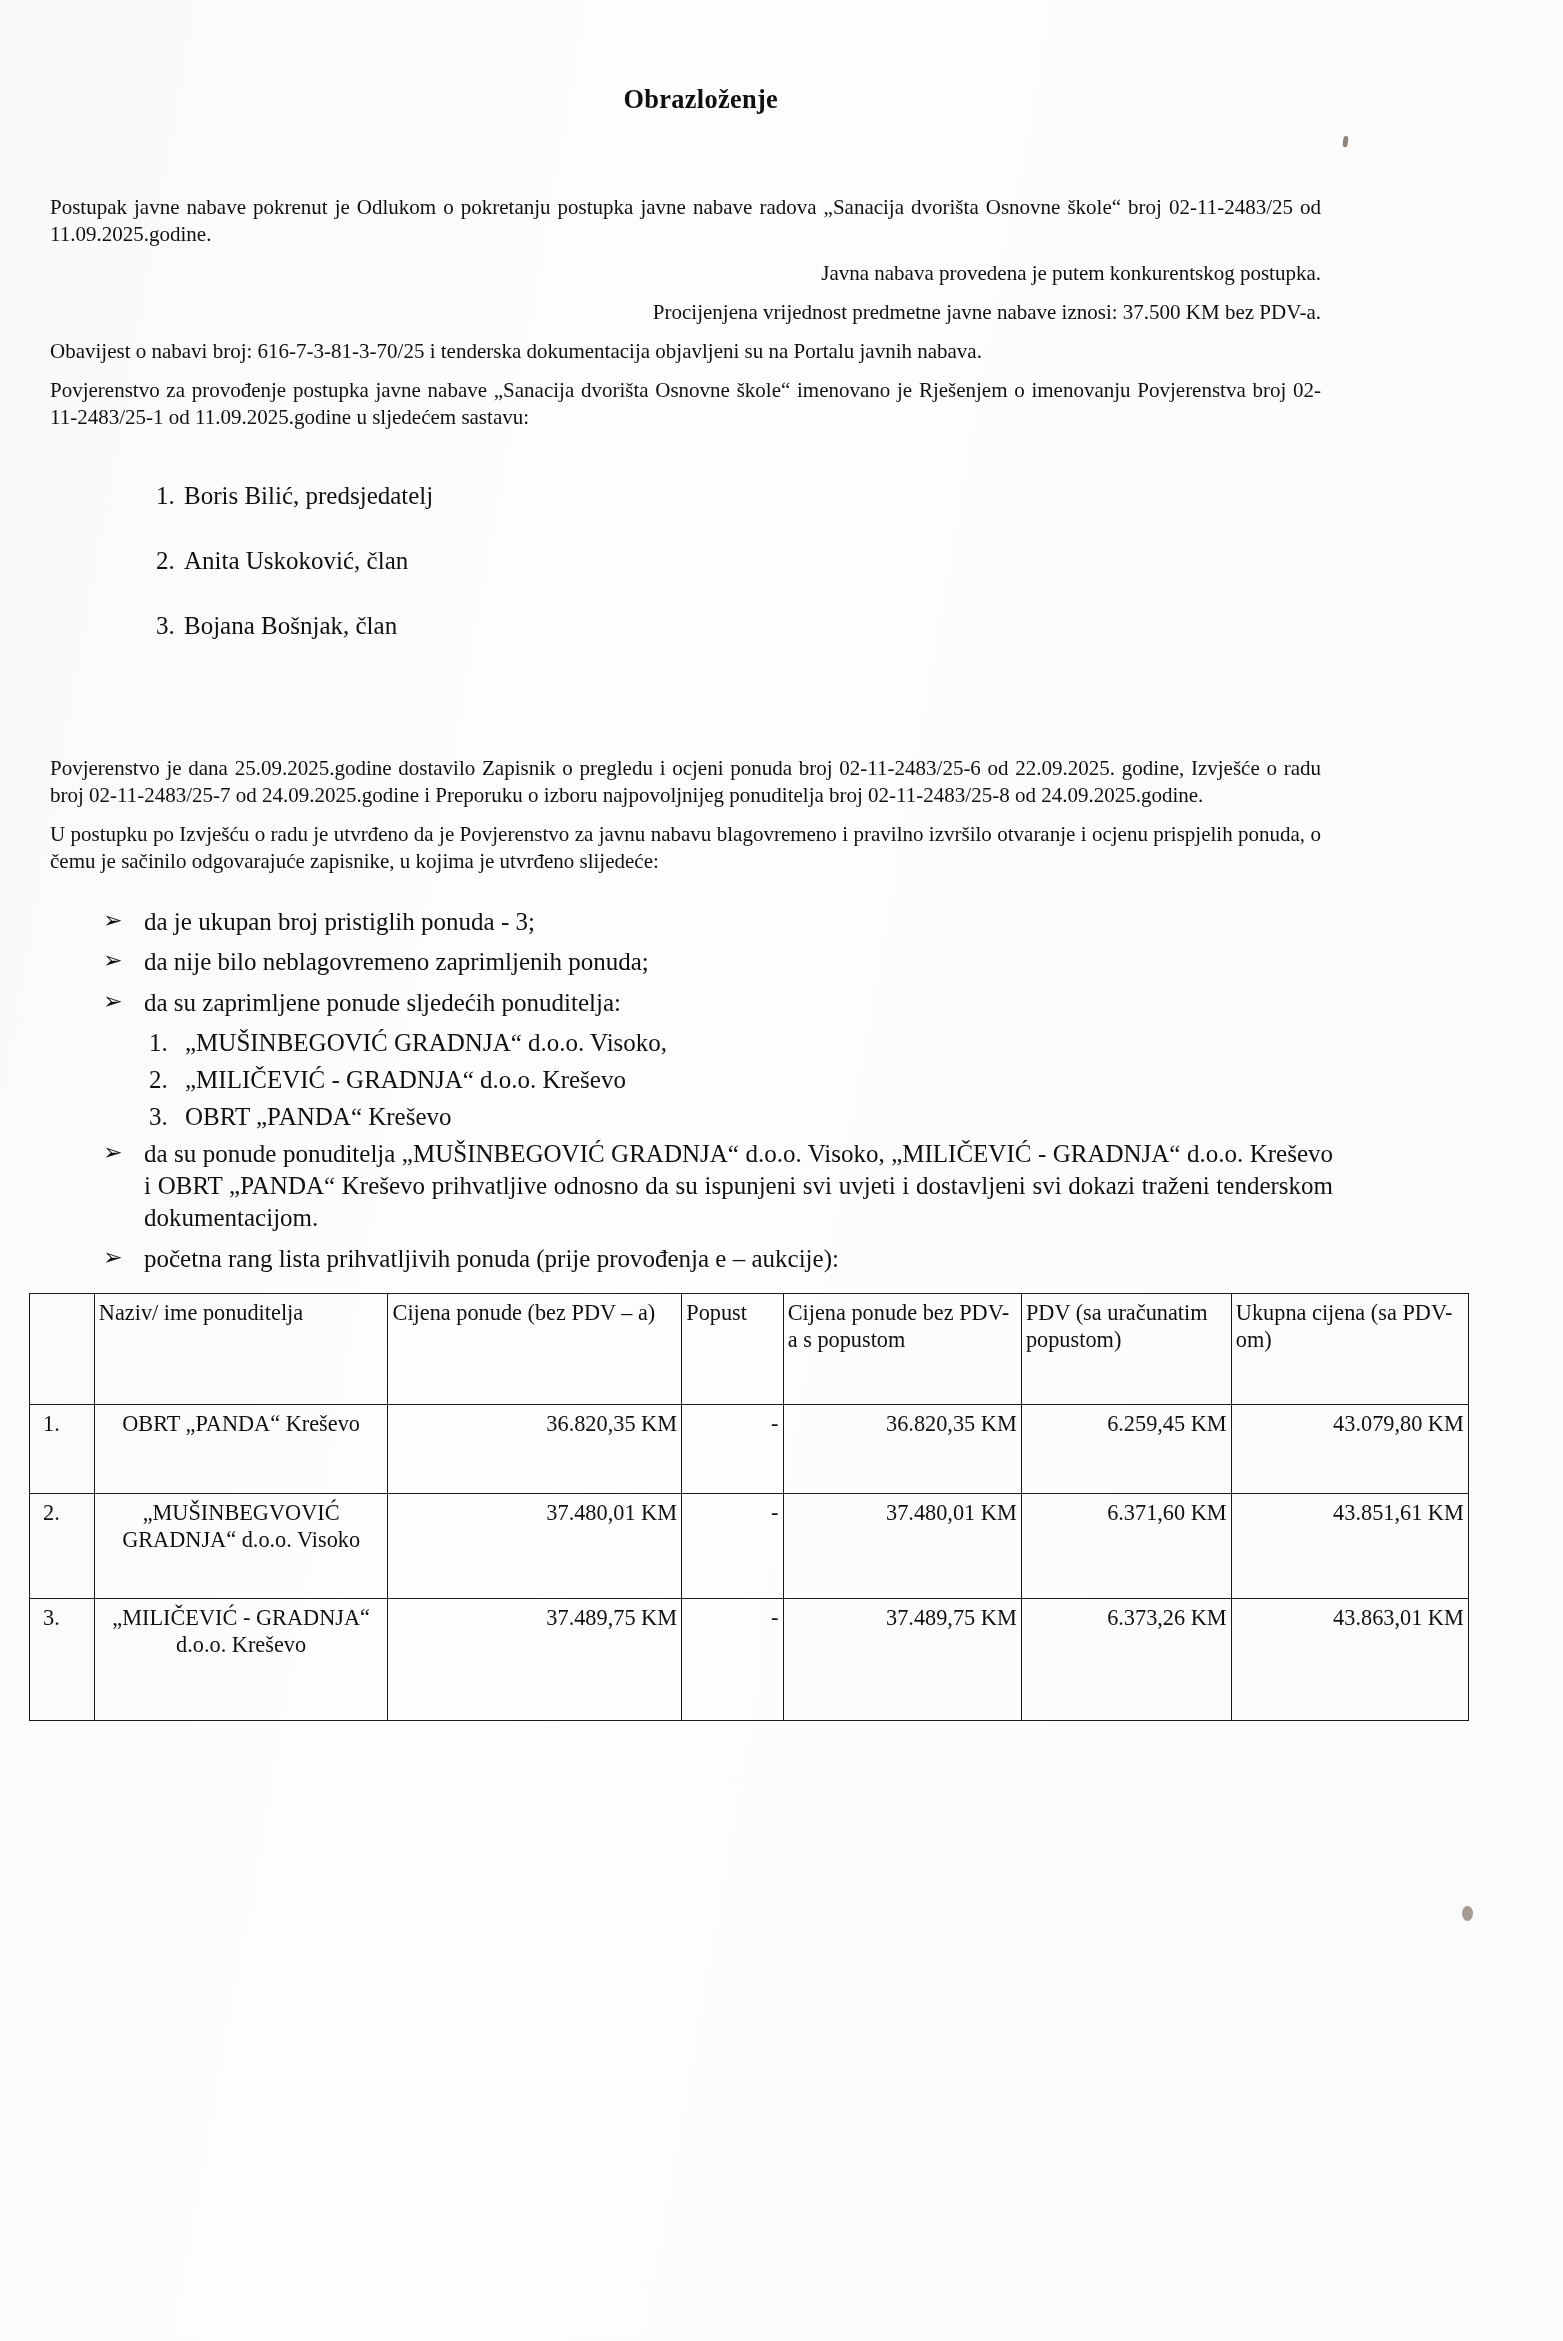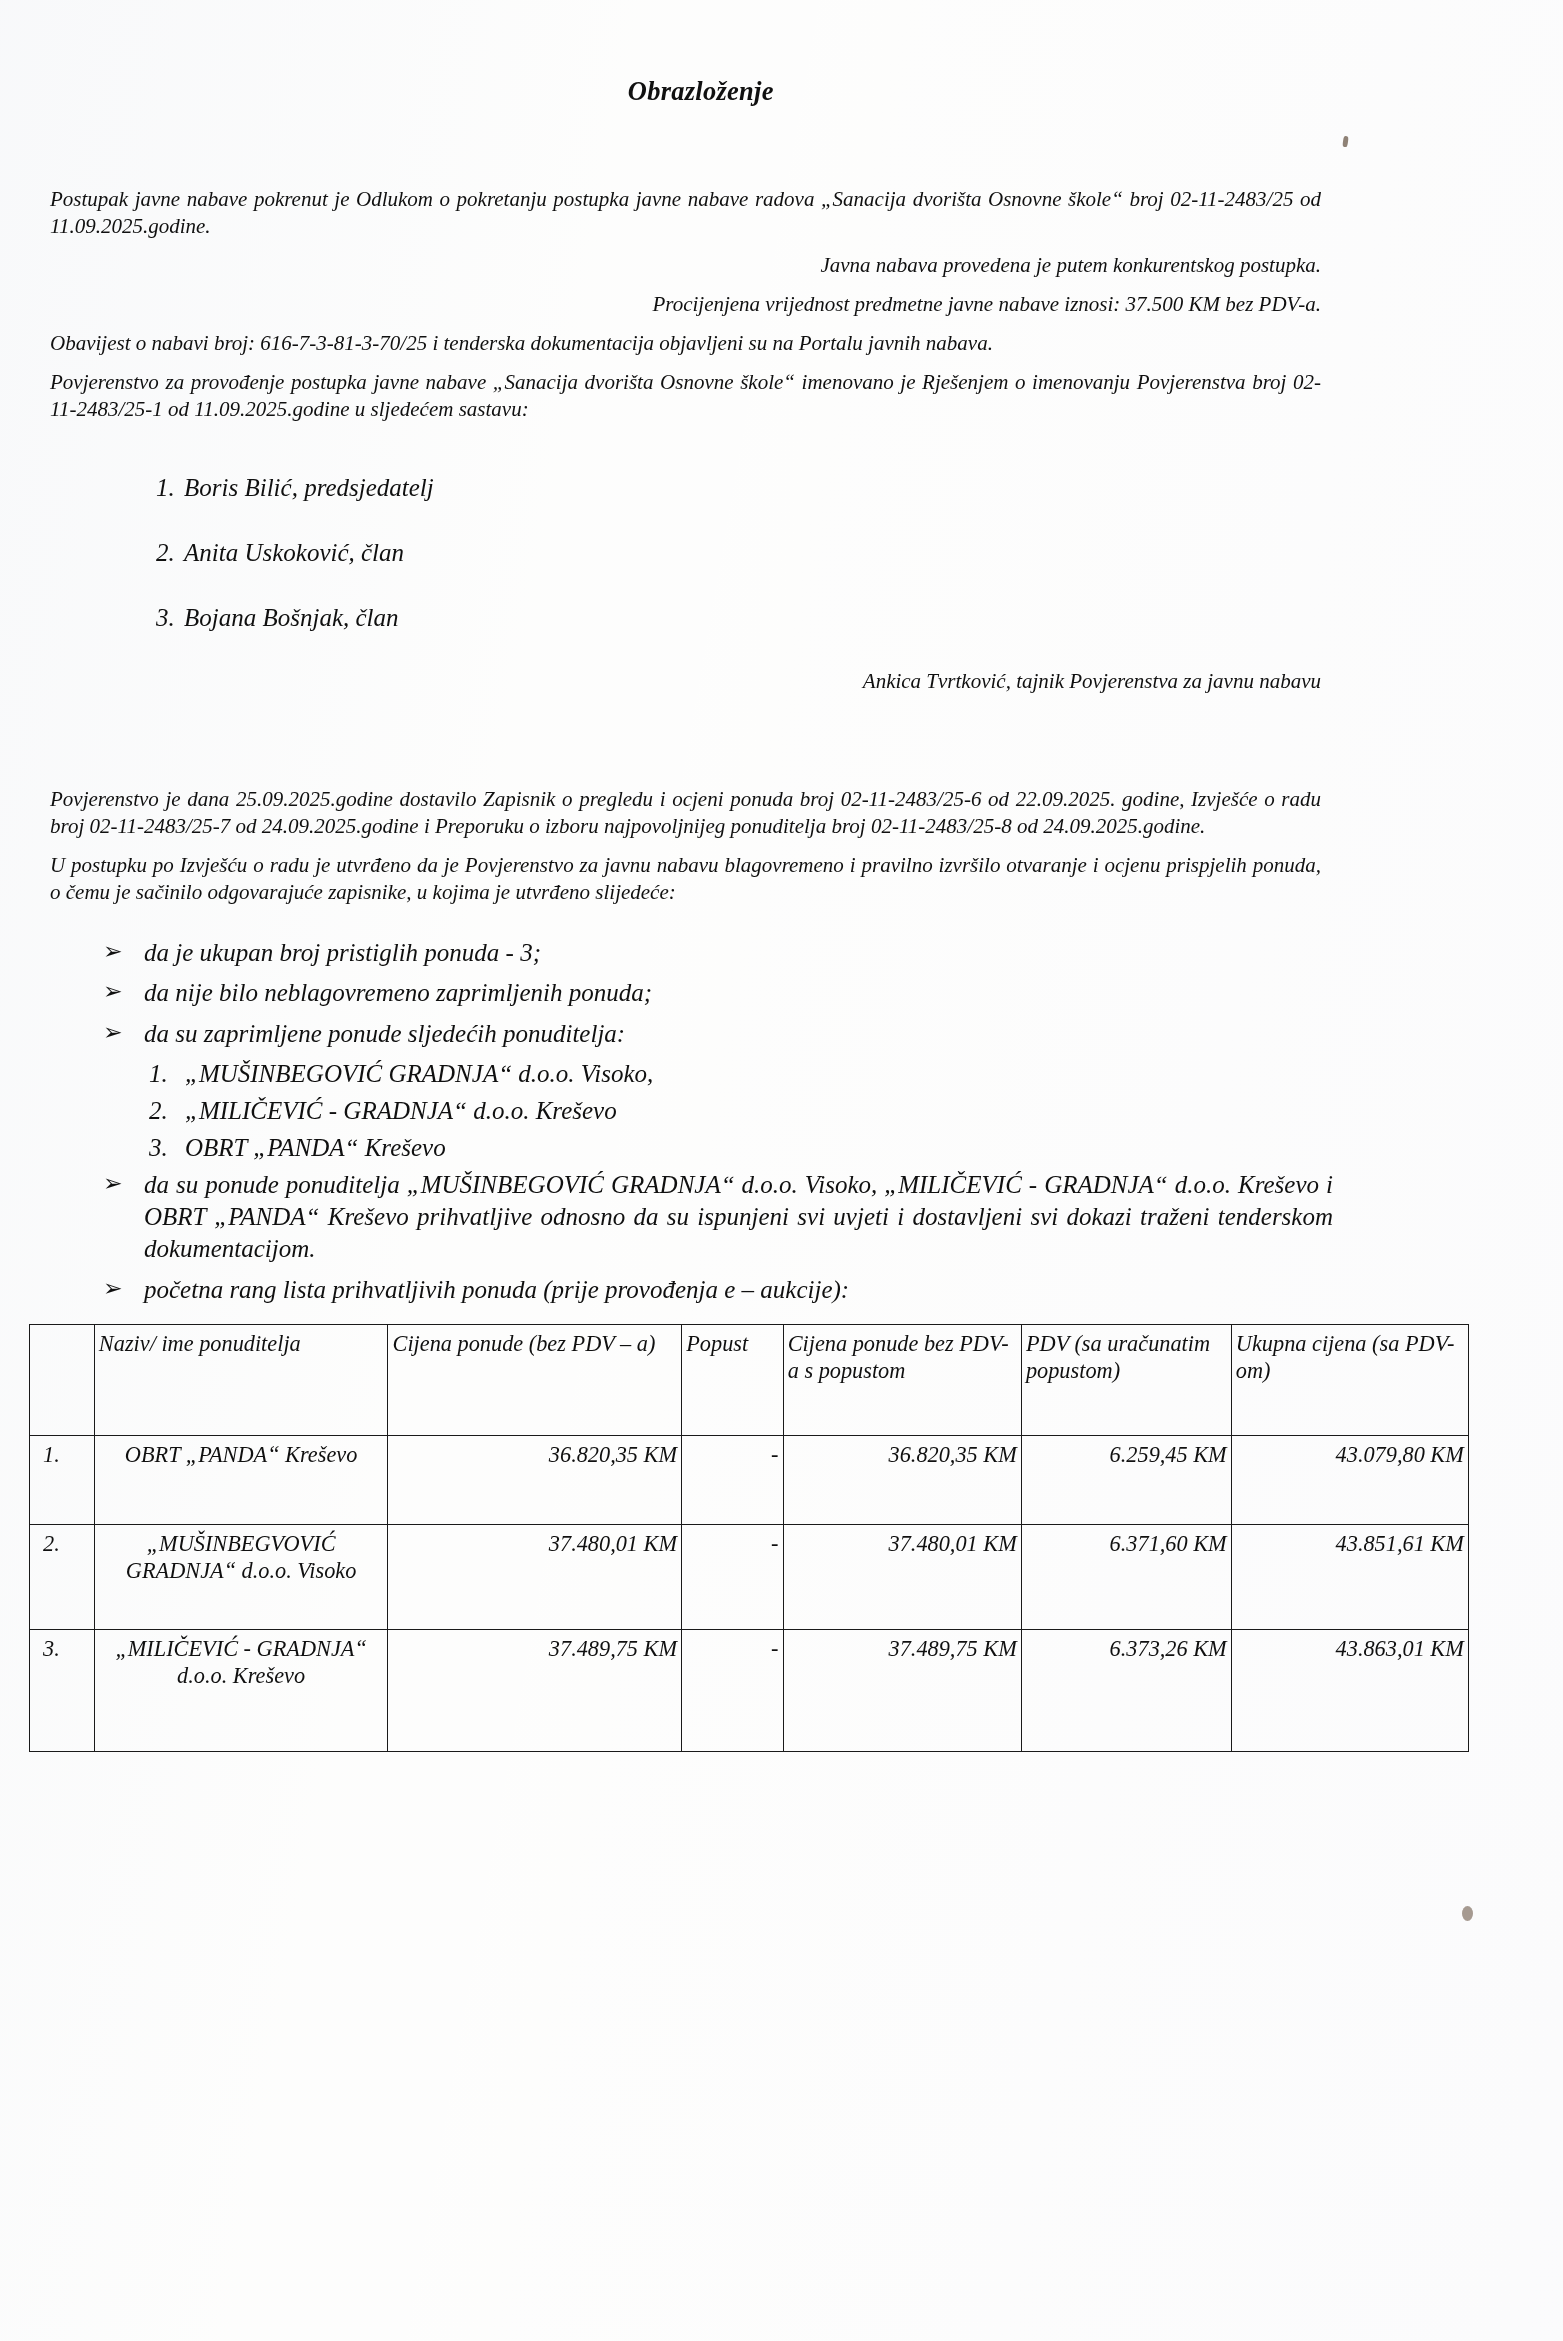--- a/index.html
+++ b/index.html
@@ -22,23 +22,22 @@
   #paper-tint {
     position: absolute;
     inset: 0;
     background:
       linear-gradient(100deg, rgba(247,248,250,0.85) 0%, rgba(255,255,255,0.2) 35%, rgba(250,250,252,0.7) 100%);
     pointer-events: none;
   }
   #content {
     position: absolute;
     left: 38px;
-    top: 0;
+    top: 8px;
     width: 1295px;
-    font-style: italic;
   }
   .doc-title {
     text-align: center;
     font-weight: bold;
     font-size: 26.4px;
     letter-spacing: 0.3px;
     margin: 0;
     padding-top: 76px;
     padding-left: 30.5px;
   }
@@ -200,21 +199,20 @@
       <li>
         <span class="num">2.</span>
         <span>Anita Uskoković, član</span>
       </li>
       <li>
         <span class="num">3.</span>
         <span>Bojana Bošnjak, član</span>
       </li>
     </ol>
 
-    <p class="para nojust">Ankica Tvrtković, tajnik Povjerenstva za javnu nabavu</p>
 
     <div class="block-gap-xl"></div>
 
     <p class="para">Povjerenstvo je dana 25.09.2025.godine dostavilo  Zapisnik o pregledu i ocjeni ponuda broj 02-11-2483/25-6 od  22.09.2025. godine, Izvješće o radu broj 02-11-2483/25-7 od 24.09.2025.godine i Preporuku o izboru najpovoljnijeg ponuditelja broj 02-11-2483/25-8 od 24.09.2025.godine.</p>
     <p class="para">U postupku po Izvješću o radu je utvrđeno da je Povjerenstvo za javnu nabavu blagovremeno i pravilno izvršilo otvaranje i ocjenu prispjelih ponuda, o čemu je sačinilo odgovarajuće zapisnike, u kojima je utvrđeno slijedeće:</p>
 
     <div class="block-gap-md"></div>
 
     <ul class="arrows">
       <li class="left">

